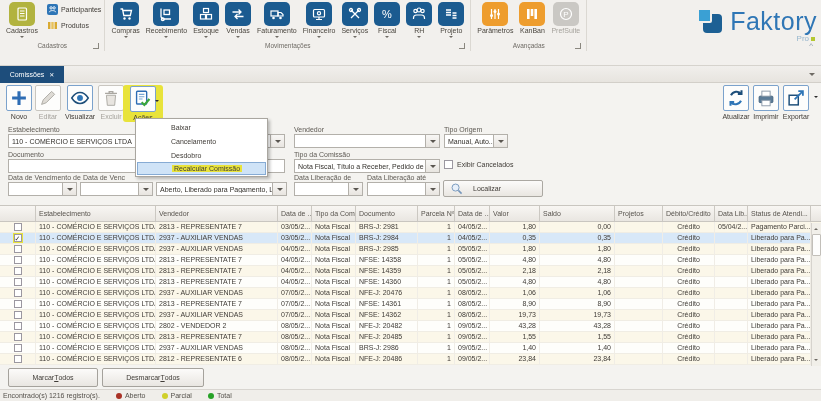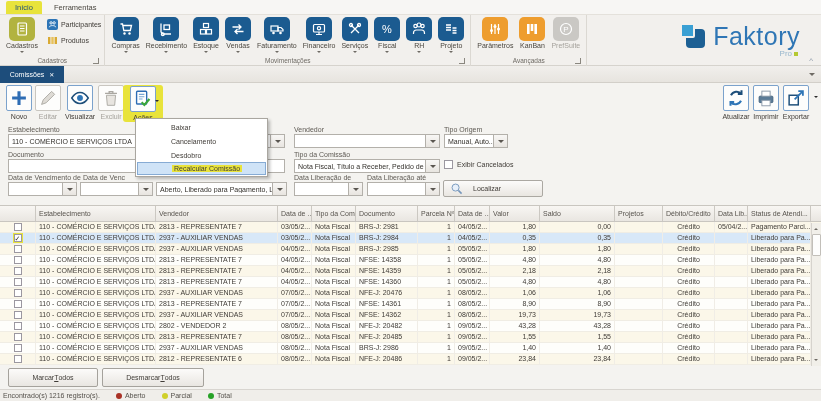--- a/index.html
+++ b/index.html
@@ -21,21 +21,21 @@
   .ric.orange{background:#ee9d2e;}
   .ric.olive{background:#b2b33f;}
   .ric.gray{background:#cac8c4;}
   .rlabel{margin-top:1px;white-space:nowrap;color:#4a463f;}
   .rarrow{width:0;height:0;border:2.5px solid transparent;border-top-color:#6e6a64;margin-top:2px;}
   .smallcol{display:flex;flex-direction:column;gap:5px;margin:4px 0 0 6px;}
   .sbtn{display:flex;align-items:center;gap:3px;}
   .sic{width:11px;height:11px;border-radius:2px;display:flex;align-items:center;justify-content:center;}
   .sic.blue{background:#2e75b6;}
   .slabel{white-space:nowrap;}
-  .logo{position:absolute;right:21px;top:8px;display:flex;align-items:flex-start;gap:7px;}
+  .logo{position:absolute;right:4px;top:8px;display:flex;align-items:flex-start;gap:7px;}
   .lmark{position:relative;width:26px;height:26px;}
   .lm-dark{position:absolute;left:6px;top:6px;width:19px;height:19px;background:#1d6094;border-radius:4px;}
   .lm-light{position:absolute;left:0;top:0;width:11px;height:11px;background:#3aa0d4;border-radius:2px;border:2px solid #f2f0ed;}
   .lname{font-size:25px;color:#2f76b5;letter-spacing:.5px;line-height:26px;}
   .ledition{position:absolute;right:2px;top:26px;font-size:8px;color:#97b6cd;display:flex;align-items:center;gap:2px;}
   .ldot{width:4px;height:4px;background:#b5c832;display:inline-block;}
   .ribcollapse{position:absolute;right:8px;bottom:2px;color:#8a98a8;font-size:8px;line-height:6px;}
   
   .tabstrip{position:absolute;left:0;top:66px;right:0;height:17px;background:linear-gradient(#f1efec,#e7e4df);border-bottom:1px solid #d2cfc9;box-sizing:border-box;}
   .doc-tab{position:absolute;left:0;top:0;width:64px;height:17px;background:#1d4d7b;color:#fff;display:flex;align-items:center;justify-content:center;gap:5px;}
@@ -107,24 +107,20 @@
   .leg{display:flex;align-items:center;margin-left:16px;gap:3px;}
   .dot{width:6px;height:6px;border-radius:50%;}
   svg{display:block;}
 </style>
 </head>
 <body>
 
 <div id="app">
 
   <div class="ribbon">
-    <div class="rtabs">
-      <div class="rtab active">Início</div>
-      <div class="rtab">Ferramentas</div>
-    </div>
     <div class="rbody">
 
       <div class="rgroup">
         <div class="rgroup-items">
           <div class="rbtn">
             <span class="ric olive">
               <svg width="16" height="16" viewBox="0 0 16 16" fill="none" stroke="#fff" stroke-width="1.2">
                   <rect x="4" y="2" width="8.5" height="12" rx="1"></rect>
                   <path d="M6 5h4.5M6 7.5h4.5M6 10h4.5"></path>
                 </svg>

